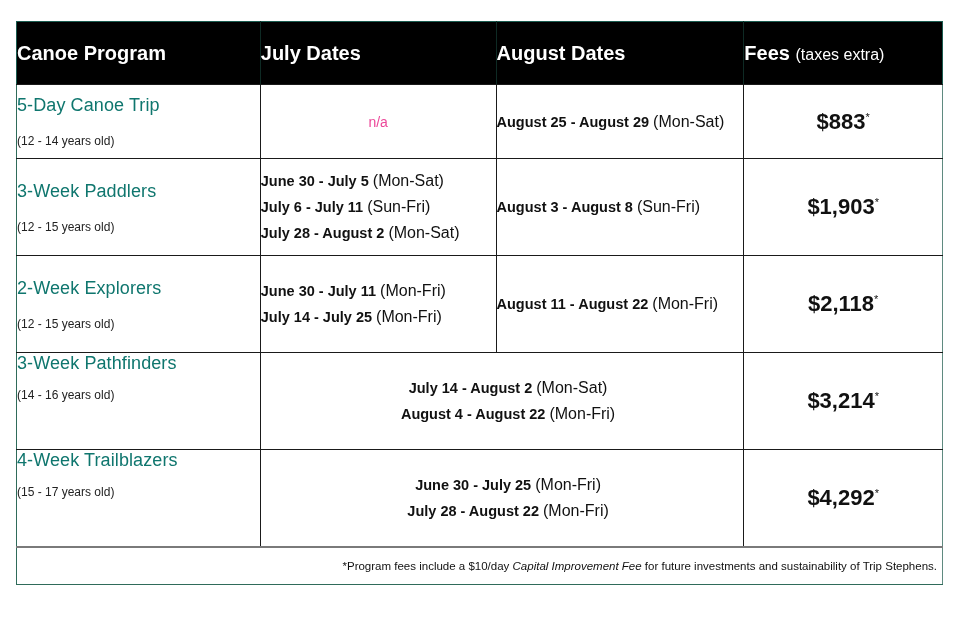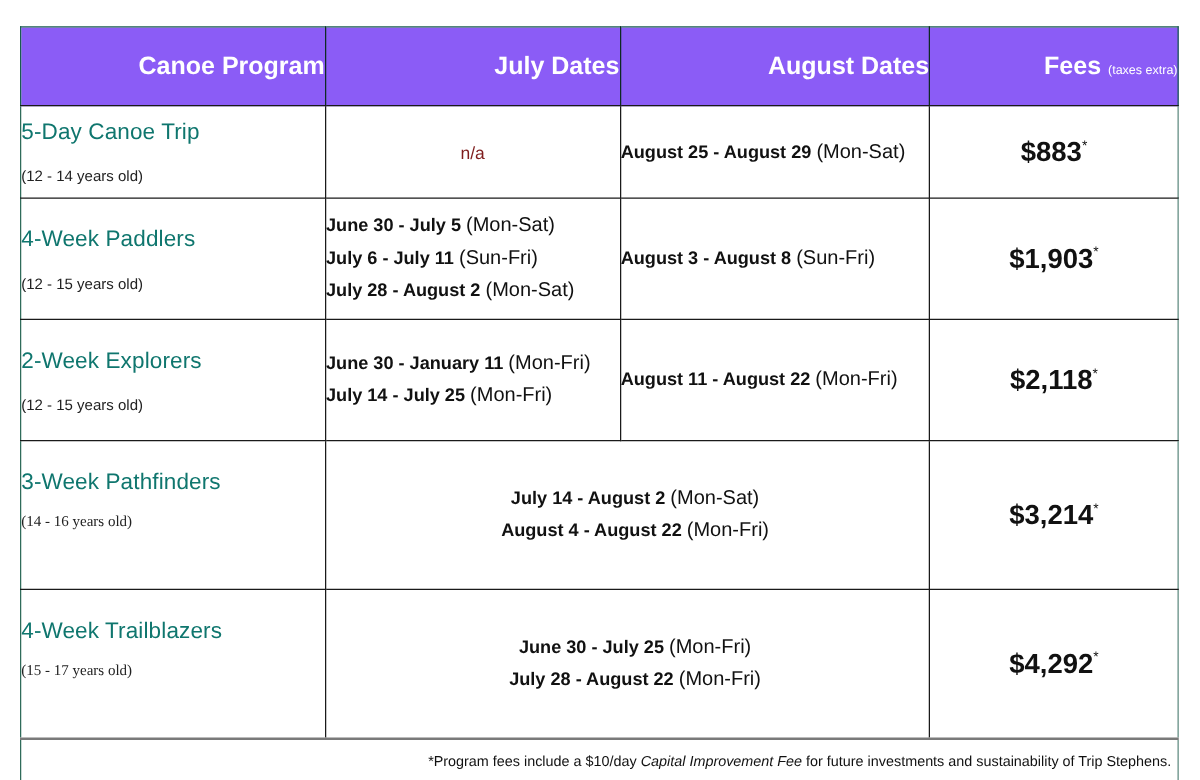--- a/index.html
+++ b/index.html
@@ -27,35 +27,35 @@
       border: 1.5px solid #2f6b5a;
     }
     table.fees td, table.fees th {
       border: 1.5px solid #1a1a1a;
       padding: 0;
       vertical-align: middle;
     }
     table.fees tr > *:first-child { border-left-color: #2f6b5a; }
     table.fees tr > *:last-child { border-right-color: #5f8a80; }
     thead th {
-      background: #8b5cf6;
+      background: #000000;
       color: #ffffff;
       font-weight: 800;
       font-size: 20px;
       height: 62px;
-      text-align: right;
+      text-align: left;
       border-top-color: #1a5c50 !important;
       border-left-color: #0e2a24 !important;
       border-right-color: #0e2a24 !important;
       border-bottom-color: #1a1a1a !important;
     }
     thead th:first-child { border-left-color: #1a5c50 !important; }
     thead th:last-child { border-right-color: #1a5c50 !important; }
     thead th .small {
-      font-size: 10px;
+      font-size: 16px;
       font-weight: 400;
     }
     .col1 { width: 243px; }
     .col2 { width: 235px; }
     .col3 { width: 247px; }
     .col4 { width: 198px; }
     td.program {
       padding-left: 11px;
       vertical-align: middle;
     }
@@ -83,21 +83,21 @@
       color: #111;
       line-height: 25px;
     }
     .date-line .days {
       font-weight: 400;
       font-size: 16px;
     }
     .na {
       text-align: center;
       font-size: 14px;
-      color: #7f1d1d;
+      color: #ec4899;
     }
     .fee {
       text-align: center;
       font-size: 22px;
       font-weight: 700;
       color: #111;
     }
     .fee sup {
       font-size: 11px;
       font-weight: 400;
@@ -115,22 +115,22 @@
       text-align: right;
       font-size: 11.5px;
       padding-right: 5px;
       border-top: 2px solid #7a7a7a;
       border-left-color: #2f6b5a;
       border-right-color: #5f8a80;
       border-bottom-color: #2f6b5a;
       color: #111;
     }
     tr.foot td em { font-style: italic; }
-    tr.r4 td.program, tr.r5 td.program { vertical-align: top; padding-top: 22px; }
-    tr.r4 .prog-age, tr.r5 .prog-age { margin-top: 14px; font-family: Liberation Serif, serif; }
+    tr.r4 td.program, tr.r5 td.program { vertical-align: top; }
+    tr.r4 .prog-age, tr.r5 .prog-age { margin-top: 14px; }
   </style>
 </head>
 <body>
 
 <div class="wrap">
   <table class="fees">
     <colgroup>
       <col class="col1">
         <col class="col2">
         <col class="col3">
@@ -156,41 +156,41 @@
         </td>
         <td class="na">n/a</td>
         <td class="dates">
           <span class="date-line"><span>August 25 - August 29</span> <span class="days">(Mon-Sat)</span></span>
         </td>
         <td class="fee"><span>$883</span><sup>*</sup></td>
       </tr>
 
       <tr class="r2">
         <td class="program">
-          <span class="prog-name">4-Week Paddlers</span>
+          <span class="prog-name">3-Week Paddlers</span>
           <span class="prog-age">(12 - 15 years old)</span>
         </td>
         <td class="dates">
           <span class="date-line"><span>June 30 - July 5</span> <span class="days">(Mon-Sat)</span></span>
           <span class="date-line"><span>July 6 - July 11</span> <span class="days">(Sun-Fri)</span></span>
           <span class="date-line"><span>July 28 - August 2</span> <span class="days">(Mon-Sat)</span></span>
         </td>
         <td class="dates">
           <span class="date-line"><span>August 3 - August 8</span> <span class="days">(Sun-Fri)</span></span>
         </td>
         <td class="fee"><span>$1,903</span><sup>*</sup></td>
       </tr>
 
       <tr class="r3">
         <td class="program">
           <span class="prog-name">2-Week Explorers</span>
           <span class="prog-age">(12 - 15 years old)</span>
         </td>
         <td class="dates">
-          <span class="date-line"><span>June 30 - January 11</span> <span class="days">(Mon-Fri)</span></span>
+          <span class="date-line"><span>June 30 - July 11</span> <span class="days">(Mon-Fri)</span></span>
           <span class="date-line"><span>July 14 - July 25</span> <span class="days">(Mon-Fri)</span></span>
         </td>
         <td class="dates">
           <span class="date-line"><span>August 11 - August 22</span> <span class="days">(Mon-Fri)</span></span>
         </td>
         <td class="fee"><span>$2,118</span><sup>*</sup></td>
       </tr>
 
       <tr class="r4">
         <td class="program">

